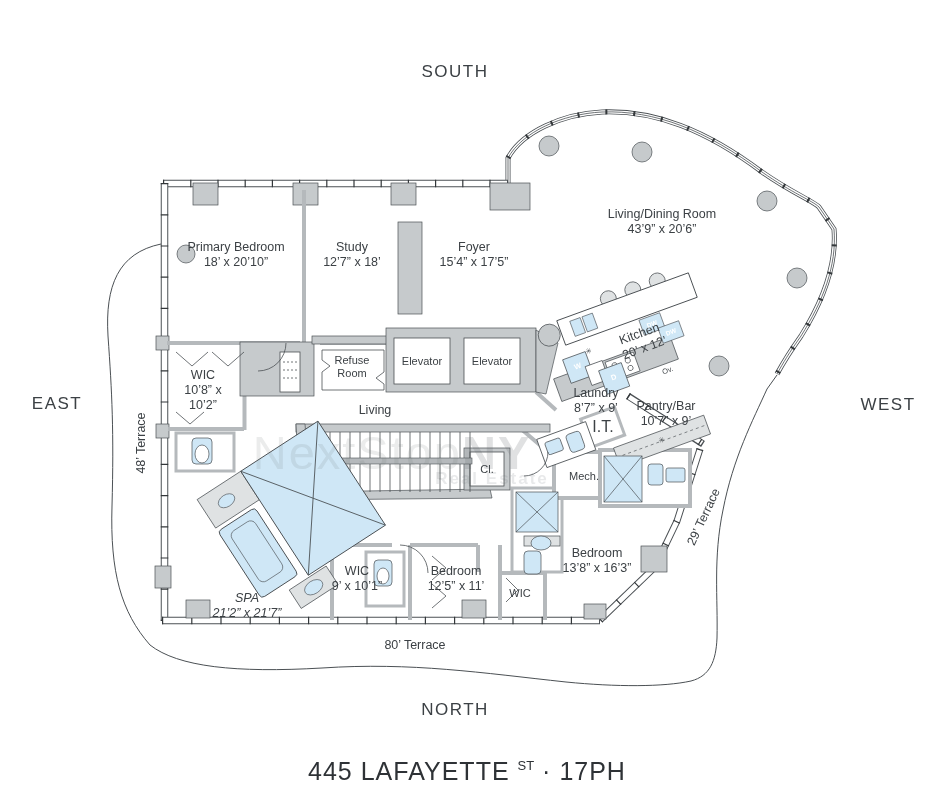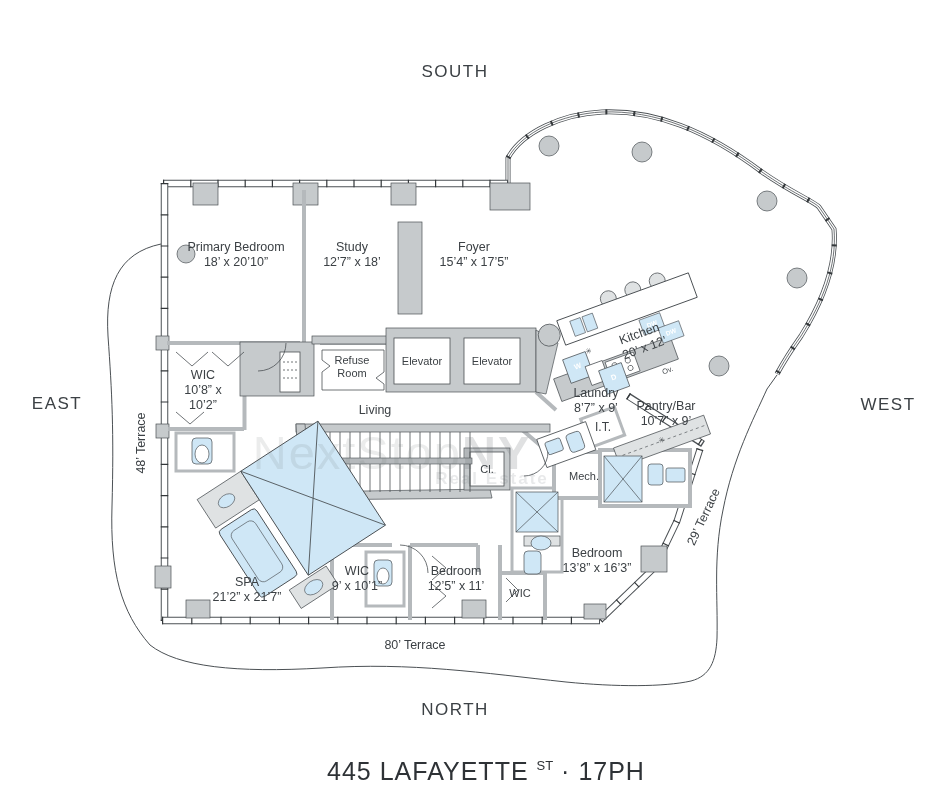--- a/index.html
+++ b/index.html
@@ -3,30 +3,30 @@
 <meta charset="utf-8">
 <style>
   html,body{margin:0;padding:0;background:#ffffff;}
   .stage{position:relative;width:935px;height:800px;background:#fff;overflow:hidden;
          font-family:"Liberation Sans", sans-serif;color:#3c4145;}
   svg{position:absolute;left:0;top:0;}
   .lbl{position:absolute;transform:translate(-50%,-50%);text-align:center;
        font-size:12.5px;line-height:1.18;color:#3c4145;white-space:nowrap;}
   .lbl .nm,.lbl .dm{display:block;}
   .sm{font-size:11px;}
-  .xs{font-size:12px;}
+  .xs{font-size:16px;}
   .compass{font-size:17px;letter-spacing:1.5px;color:#3c4145;}
   .rot20{transform:translate(-50%,-50%) rotate(-20deg);}
   .rot90{transform:translate(-50%,-50%) rotate(-90deg);}
   .rot65{transform:translate(-50%,-50%) rotate(-65deg);}
   .tiny{font-size:7.5px;color:#ffffff;font-weight:bold;letter-spacing:0;}
   .tinyd{font-size:7.5px;color:#4b5054;}
   .wic-wrap{white-space:normal;width:66px;}
   .title{position:absolute;left:467px;top:771px;transform:translate(-50%,-50%);
-         font-size:25px;letter-spacing:1px;color:#2e3236;white-space:nowrap;margin-left:19px;}
+         font-size:25px;letter-spacing:1px;color:#2e3236;white-space:nowrap;}
   .title sup{font-size:13px;letter-spacing:0;}
   .wm{position:absolute;left:392px;top:452px;transform:translate(-50%,-50%);
       font-size:47px;font-weight:500;color:rgba(100,106,112,0.13);letter-spacing:2px;white-space:nowrap;}
   .wm b{color:rgba(100,106,112,0.20);}
   .wm2{position:absolute;left:492px;top:479px;transform:translate(-50%,-50%);
        font-size:17px;font-weight:bold;color:rgba(100,106,112,0.15);letter-spacing:2px;white-space:nowrap;}
 </style>
 </head>
 <body>
 
@@ -266,20 +266,24 @@
       <span class="dm">18’ x 20’10”</span>
     </div>
   <div class="lbl" style="left:352px;top:255px;">
     <span class="nm">Study</span>
       <span class="dm">12’7” x 18’</span>
     </div>
   <div class="lbl" style="left:474px;top:255px;">
     <span class="nm">Foyer</span>
       <span class="dm">15’4” x 17’5”</span>
     </div>
+  <div class="lbl" style="left:662px;top:222px;">
+    <span class="nm">Living/Dining Room</span>
+      <span class="dm">43’9” x 20’6”</span>
+    </div>
   <div class="lbl rot20" style="left:642px;top:341px;">
     <span class="nm">Kitchen</span>
       <span class="dm">20’ x 12’</span>
     </div>
   <div class="lbl sm" style="left:352px;top:367px;width:50px;white-space:normal;">
     <span class="nm">Refuse Room</span>
     </div>
   <div class="lbl sm" style="left:422px;top:361px;">Elevator</div>
   <div class="lbl sm" style="left:492px;top:361px;">Elevator</div>
   <div class="lbl" style="left:375px;top:410px;">Living</div>
@@ -291,21 +295,21 @@
   <div class="lbl" style="left:596px;top:401px;">
     <span class="nm">Laundry</span>
       <span class="dm">8’7” x 9’</span>
     </div>
   <div class="lbl xs" style="left:603px;top:427px;">I.T.</div>
   <div class="lbl" style="left:666px;top:414px;">
     <span class="nm">Pantry/Bar</span>
       <span class="dm">10’7” x 9’</span>
     </div>
   <div class="lbl sm" style="left:584px;top:476px;">Mech.</div>
-  <div class="lbl" style="left:247px;top:590px;">
+  <div class="lbl" style="left:247px;top:606px;font-style:italic;">
     <span class="nm">SPA</span>
       <span class="dm">21’2” x 21’7”</span>
     </div>
   <div class="lbl" style="left:357px;top:579px;">
     <span class="nm">WIC</span>
       <span class="dm">9’ x 10’1”</span>
     </div>
   <div class="lbl" style="left:456px;top:579px;">
     <span class="nm">Bedroom</span>
       <span class="dm">12’5” x 11’</span>

